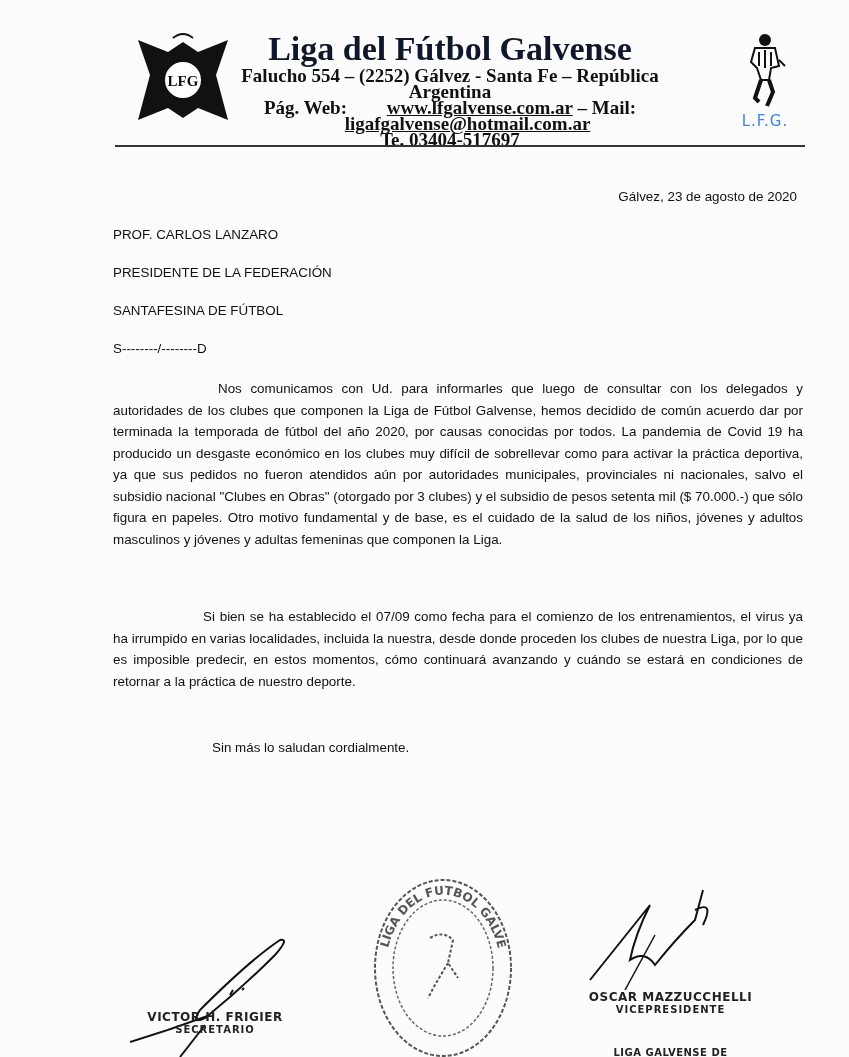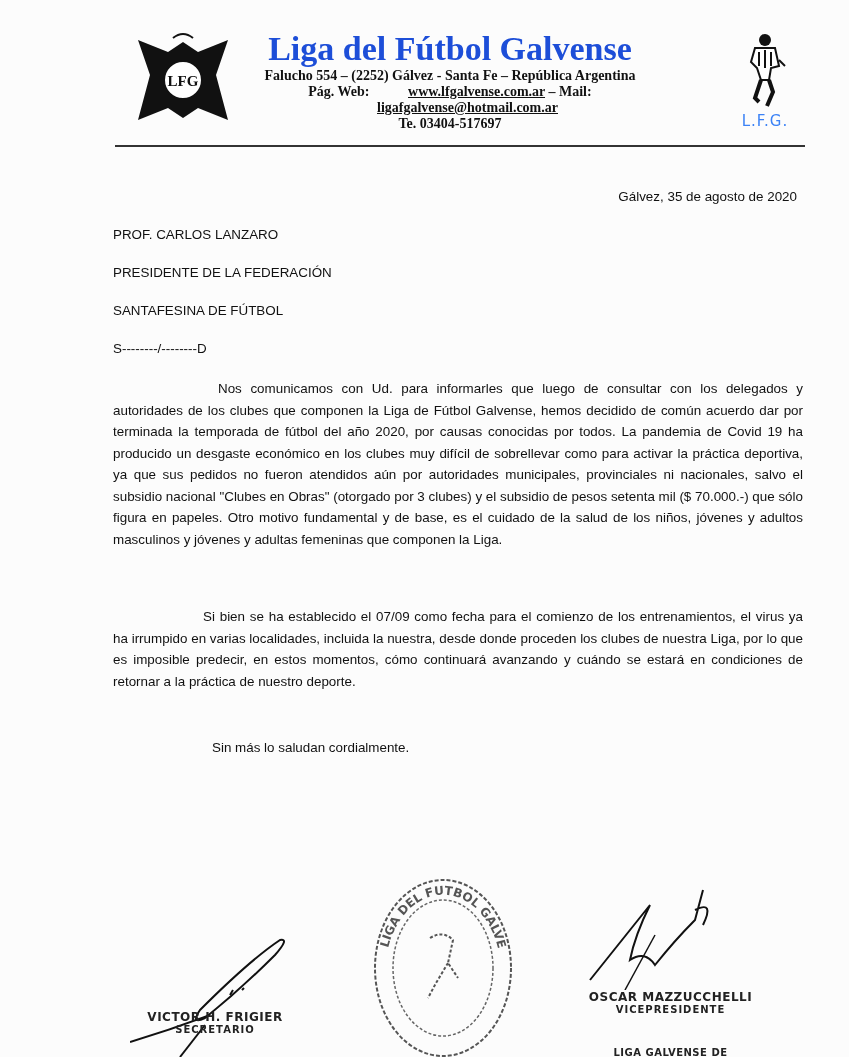--- a/index.html
+++ b/index.html
@@ -3,22 +3,22 @@
   <meta charset="utf-8">
   <style>
     html,body{margin:0;padding:0;background:#fff;}
     body{width:849px;height:1057px;position:relative;overflow:hidden;color:#111;}
     .page{position:absolute;left:0;top:0;width:849px;height:1057px;background:#fcfcfc;}
     .lh-logo{position:absolute;left:128px;top:30px;width:110px;height:100px;}
     .lh-right{position:absolute;left:735px;top:32px;width:60px;height:100px;text-align:center;}
     .lh-right svg{display:block;margin:0 auto;}
     .lfg{font-family:"DejaVu Sans",sans-serif;font-size:15px;color:#3b82f6;margin-top:2px;letter-spacing:1px;}
     .lh-center{position:absolute;left:200px;top:30px;width:500px;text-align:center;font-family:"Liberation Serif",serif;font-weight:bold;}
-    .lh-title{font-size:34px;line-height:38px;color:#1d4ed8;}
-    .lh-line{font-size:14px;line-height:16px;}
+    .lh-title{font-size:34px;line-height:38px;color:#0f172a;}
+    .lh-line{font-size:19px;line-height:16px;}
     .lh-line u{text-decoration:underline;margin-left:35px;}
     .rule{position:absolute;left:115px;top:145px;width:690px;height:0;border-top:2px solid #333;}
     .body-text{font-family:"Liberation Sans",sans-serif;font-size:13.4px;color:#111;}
     .date{position:absolute;right:52px;top:189px;}
     .addr{position:absolute;left:113px;}
     .para{position:absolute;left:113px;width:690px;text-align:justify;line-height:21.5px;}
     .indent{display:inline-block;width:105px;}
     .indent2{display:inline-block;width:90px;}
     .closing{position:absolute;left:212px;top:740px;}
     .sig{position:absolute;font-family:"DejaVu Sans",sans-serif;font-weight:bold;text-align:center;color:#222;}
@@ -55,21 +55,21 @@
       <path d="M12 16 L32 16 L36 34 L28 36 L26 48 L18 48 L14 36 L8 30 Z" fill="#fff" stroke="#111" stroke-width="2"></path>
       <path d="M16 20 L16 34 M22 18 L22 36 M28 20 L28 34" stroke="#111" stroke-width="2"></path>
       <path d="M18 48 L12 66 L16 70 M26 48 L30 60 L24 74" stroke="#111" stroke-width="4" fill="none"></path>
       <path d="M36 28 L42 34" stroke="#111" stroke-width="2"></path>
     </svg>
     <div class="lfg">L.F.G.</div>
   </div>
 
   <div class="rule"></div>
 
-  <div class="body-text date">Gálvez, 35 de agosto de 2020</div>
+  <div class="body-text date">Gálvez, 23 de agosto de 2020</div>
 
   <div class="body-text addr" style="top:227px">PROF. CARLOS LANZARO</div>
   <div class="body-text addr" style="top:265px">PRESIDENTE DE LA FEDERACIÓN</div>
   <div class="body-text addr" style="top:303px">SANTAFESINA DE FÚTBOL</div>
   <div class="body-text addr" style="top:341px">S--------/--------D</div>
 
   <div class="body-text para" style="top:378px"><span class="indent"></span><span>Nos comunicamos con Ud. para informarles que luego de consultar con los delegados y autoridades de los clubes que componen la Liga de Fútbol Galvense, hemos decidido de común acuerdo dar por terminada la temporada de fútbol del año 2020, por causas conocidas por todos. La pandemia de Covid 19 ha producido un desgaste económico en los clubes muy difícil de sobrellevar como para activar la práctica deportiva, ya que sus pedidos no fueron atendidos aún por autoridades municipales, provinciales ni  nacionales, salvo el subsidio nacional "Clubes en Obras" (otorgado por 3 clubes) y el subsidio de pesos setenta mil ($ 70.000.-) que sólo figura en papeles. Otro motivo fundamental  y de base,  es el cuidado de la salud de los niños, jóvenes y adultos masculinos y jóvenes y adultas femeninas que componen la Liga.</span></div>
 
   <div class="body-text para" style="top:606px"><span class="indent2"></span><span>Si bien  se ha establecido el 07/09 como fecha para el comienzo de los entrenamientos, el virus ya ha irrumpido en varias localidades, incluida la nuestra, desde donde proceden los clubes de nuestra Liga, por lo que es imposible predecir, en estos momentos, cómo continuará  avanzando y cuándo se estará en condiciones de retornar a la práctica de nuestro deporte.</span></div>
 

